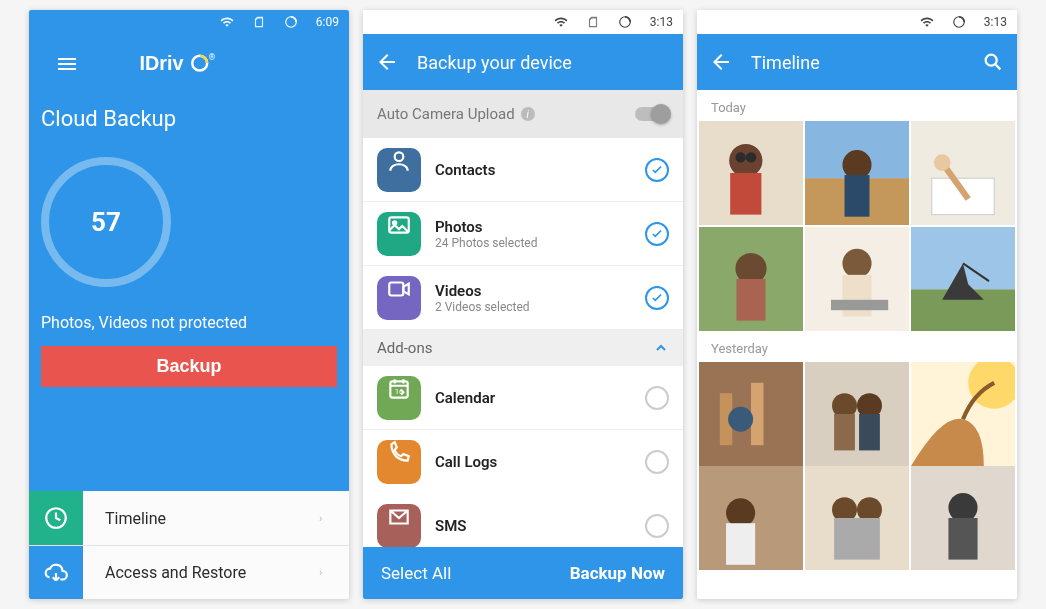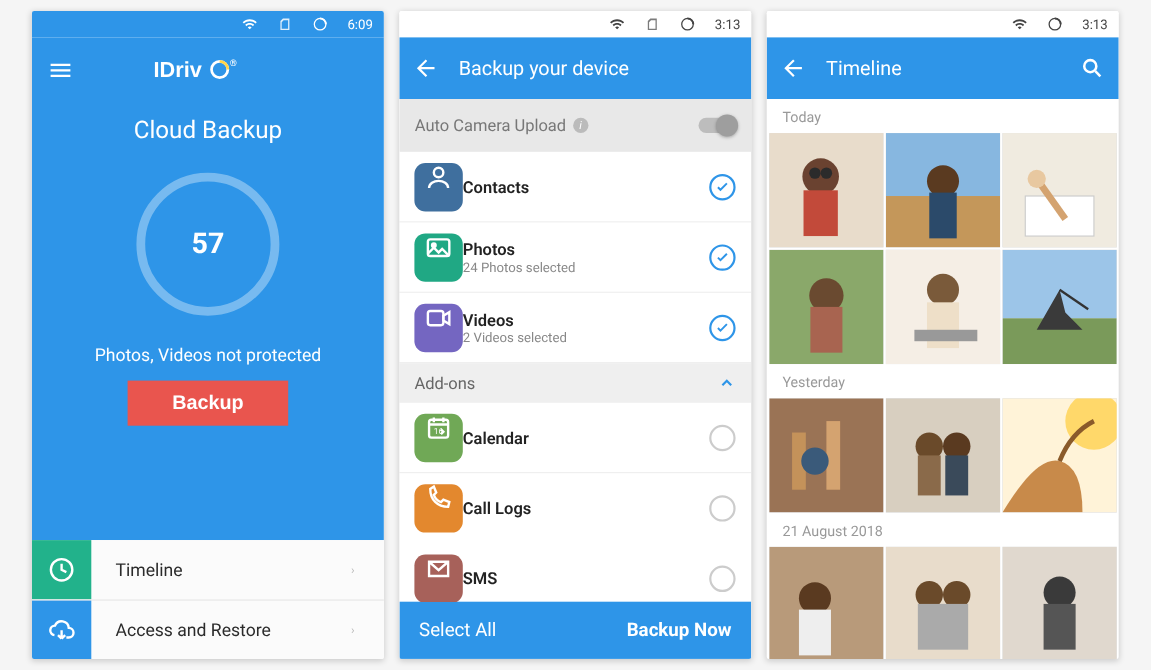--- a/index.html
+++ b/index.html
@@ -53,22 +53,21 @@
   .header .icon-btn { width: 24px; height: 24px; display: flex; align-items: center; justify-content: center; cursor: pointer; }
   .header .title { flex: 1; font-weight: 400; }
 
   
   .s1-top {
     flex: 1;
     background: #2e95e8;
     color: #fff;
     display: flex;
     flex-direction: column;
-    align-items: center;
-    padding: 10px 0 20px;
+    padding: 10px 12px 20px;
   }
   .s1-logo { display: flex; align-items: center; justify-content: center; }
   .s1-subtitle { font-size: 22px; font-weight: 400; margin-top: 22px; }
   .s1-circle {
     width: 130px; height: 130px;
     border: 8px solid rgba(255,255,255,0.35);
     border-radius: 50%;
     display: flex; align-items: center; justify-content: center;
     margin-top: 26px;
     font-size: 26px; font-weight: 700;
@@ -124,21 +123,21 @@
     width: 44px; height: 44px; border-radius: 10px;
     display: flex; align-items: flex-start; justify-content: center;
     color: #fff; flex-shrink: 0;
   }
   .ic-blue { background: #3f6f9e; }
   .ic-teal { background: #20a884; }
   .ic-purple { background: #7466c1; }
   .ic-green { background: #70a856; }
   .ic-brown { background: #a7615a; }
   .ic-orange { background: #e3882e; }
-  .s2-text { flex: 1; padding-left: 0; }
+  .s2-text { flex: 1; padding-left: 14px; }
   .s2-text .t { font-size: 15px; font-weight: 600; color: #222; }
   .s2-text .s { font-size: 12px; color: #888; }
   .s2-radio {
     width: 24px; height: 24px; border-radius: 50%;
     border: 2px solid #ccc;
     display: flex; align-items: center; justify-content: center;
     flex-shrink: 0;
   }
   .s2-radio.checked { border-color: #2e95e8; color: #2e95e8; }
   .s2-section {
@@ -508,21 +507,20 @@
       <div class="thumb">
         <svg viewBox="0 0 100 100">
             <rect width="100" height="100" fill="#fff3d8"></rect>
             <circle cx="80" cy="20" r="25" fill="#ffd86a"></circle>
             <path d="M0 100 Q30 50 50 55 Q70 60 70 100 Z" fill="#c88a4a"></path>
             <path d="M50 55 Q60 30 80 20" stroke="#8a5a2a" stroke-width="4" fill="none"></path>
           </svg>
       </div>
     </div>
 
-    <div class="s3-section-label">21 August 2018</div>
     <div class="s3-grid" style="margin-bottom:-30px">
       <div class="thumb">
         <svg viewBox="0 0 100 100">
             <rect width="100" height="100" fill="#b89a7a"></rect>
             <circle cx="40" cy="45" r="14" fill="#5a3a20"></circle>
             <rect x="26" y="55" width="28" height="40" fill="#eee"></rect>
           </svg>
       </div>
       <div class="thumb">
         <svg viewBox="0 0 100 100">

